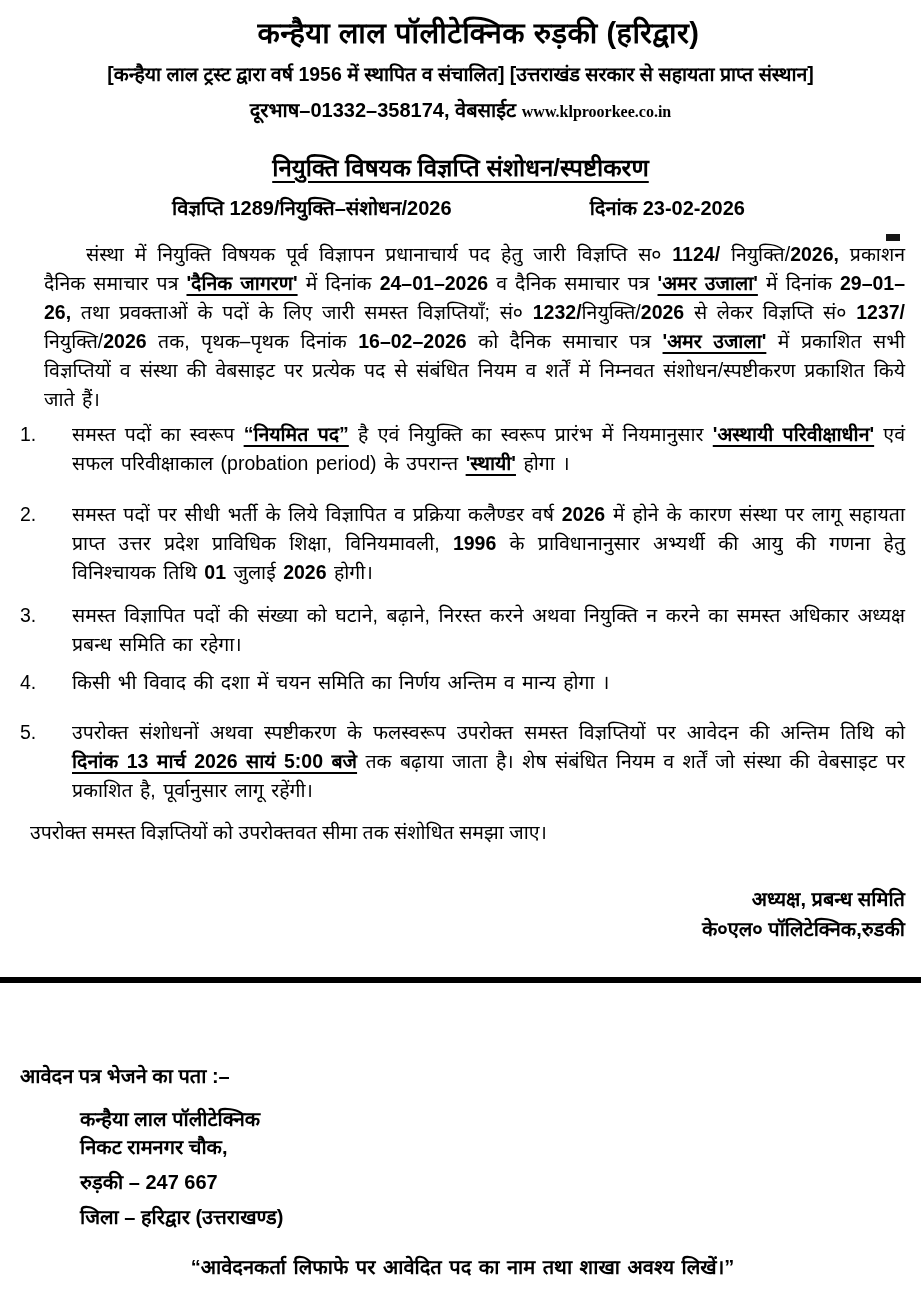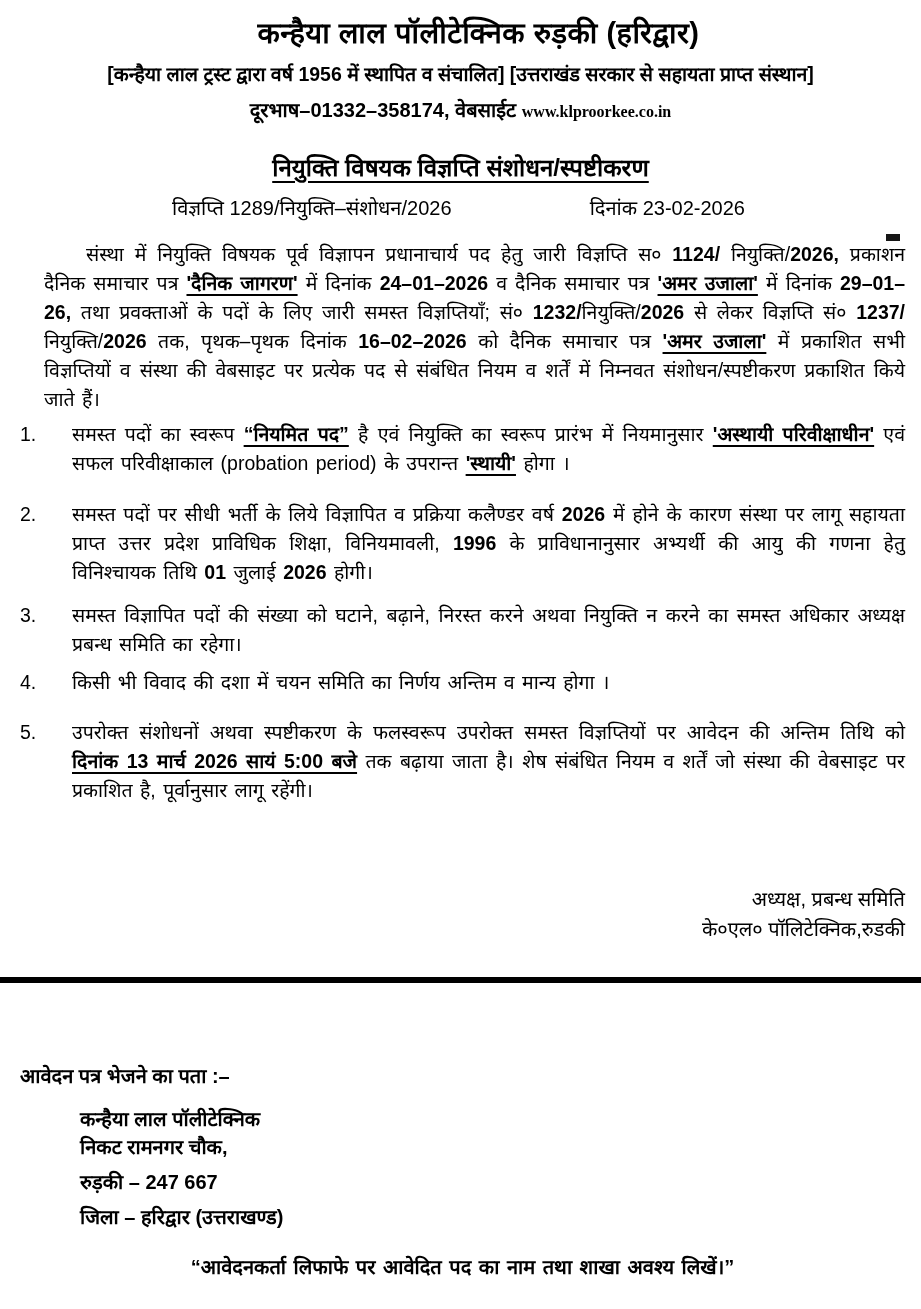--- a/index.html
+++ b/index.html
@@ -48,21 +48,21 @@
     text-decoration: underline;
     text-underline-offset: 5px;
     text-decoration-thickness: 2px;
   }
   .ref-row {
     top: 194px; left: 0; right: 0;
     display: flex;
     justify-content: space-between;
     padding: 0 176px 0 172px;
     font-size: 20px;
-    font-weight: normal;
+    font-weight: bold;
   }
   .body-text {
     font-size: 19.5px;
     line-height: 29px;
     text-align: justify;
     word-spacing: 2px;
     margin-left: 24px;
   }
   .intro-para {
     top: 240px; left: 20px; right: 16px;
@@ -84,21 +84,21 @@
   .li-4 { top: 668px; }
   .li-5 { top: 718px; }
   .closing-line {
     top: 818px; left: 30px; right: 16px;
     font-size: 19.5px;
   }
   .signature-block {
     top: 884px; right: 16px; left: 400px;
     text-align: right;
     font-size: 20px;
-    font-weight: normal;
+    font-weight: bold;
     line-height: 30px;
   }
   .divider {
     top: 977px; left: 0;
     width: 921px; height: 6px;
     background: #000000;
   }
   .address-heading {
     top: 1062px; left: 20px;
     font-size: 20px;
@@ -172,20 +172,21 @@
   <div class="abs list-item li-4">
     <span class="list-num">4.</span>
     <span class="list-body body-text"><span>किसी भी विवाद की दशा में चयन समिति का निर्णय अन्तिम व मान्य होगा ।</span></span>
   </div>
 
   <div class="abs list-item li-5">
     <span class="list-num">5.</span>
     <span class="list-body body-text"><span>उपरोक्त संशोधनों अथवा स्पष्टीकरण के फलस्वरूप उपरोक्त समस्त विज्ञप्तियों पर आवेदन की अन्तिम तिथि को </span><span class="b u">दिनांक 13 मार्च 2026 सायं 5:00 बजे</span><span> तक बढ़ाया जाता है। शेष संबंधित नियम व शर्तें जो संस्था की वेबसाइट पर प्रकाशित है, पूर्वानुसार लागू रहेंगी।</span></span>
   </div>
 
+  <div class="abs closing-line">उपरोक्त समस्त विज्ञप्तियों को उपरोक्तवत सीमा तक संशोधित समझा जाए।</div>
 
   <div class="abs signature-block">
     <div>अध्यक्ष, प्रबन्ध समिति</div>
     <div>के०एल० पॉलिटेक्निक,रुडकी</div>
   </div>
 
   <div class="abs divider"></div>
 
   <div class="abs scan-speck" style="left:886px; top:234px; width:14px; height:7px;"></div>
 

